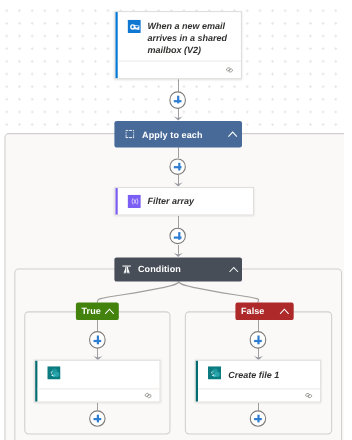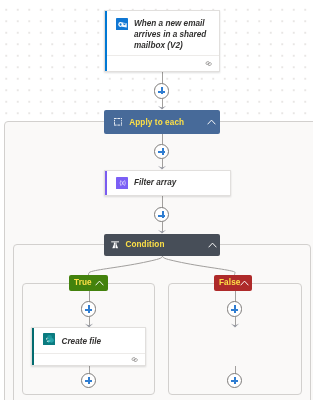--- a/index.html
+++ b/index.html
@@ -1,21 +1,21 @@
 <!DOCTYPE html>
 <html><head>
 <meta charset="utf-8">
 <style>
   html,body{margin:0;padding:0;}
   body{width:313px;height:400px;overflow:hidden;font-family:"Liberation Sans",sans-serif;background:#ffffff;}
   #canvas{position:relative;width:313px;height:400px;overflow:hidden;
     background-image:radial-gradient(#e8e6e4 0.9px, transparent 1px);
     background-size:11.5px 11.5px;background-position:0.5px 4px;}
   .scope{position:absolute;box-sizing:border-box;border:1px solid #d2d0ce;border-radius:4px;background:#faf9f8;}
-  .bar{position:absolute;display:flex;align-items:center;border-radius:2px;color:#fde047;box-sizing:border-box;}
+  .bar{position:absolute;display:flex;align-items:center;border-radius:2px;color:#ffffff;box-sizing:border-box;}
   .bar .lbl{font-size:8.2px;font-weight:bold;letter-spacing:.1px;}
   .card{position:absolute;box-sizing:border-box;background:#fff;border:1px solid #e1dfdd;box-shadow:0 .6px 1.8px rgba(0,0,0,.13);}
   .card .accent{position:absolute;left:0;top:0;bottom:0;width:2.4px;}
   .card .hdr{display:flex;align-items:flex-start;box-sizing:border-box;font-style:italic;}
   .card .title{flex:1 1 auto;}
   .ico{display:block;flex:0 0 auto;line-height:0;font-size:0;}
   .ico svg{display:block;}
   .card .title{font-size:8.2px;font-weight:600;color:#323130;line-height:11.2px;}
   .card .foot{border-top:1px solid #edebe9;display:flex;align-items:center;justify-content:flex-end;}
   .plus{position:absolute;width:15.4px;height:15.4px;border-radius:50%;background:#fff;border:1.15px solid #7e7c7a;box-sizing:border-box;}
@@ -154,55 +154,79 @@
         </g>
       </svg>
     </span>
     <span class="lbl" style="margin-left:6px;">Condition</span>
     <span class="ico" style="margin-left:auto;flex:0 0 auto;line-height:0;">
       <svg width="9" height="6.2" viewBox="0 0 18 12.4">
           <path d="M1.2 10.6 L9 2.2 L16.8 10.6" fill="none" stroke="#ffffff" stroke-width="1.9" stroke-linejoin="miter" stroke-linecap="butt"></path>
         </svg>
     </span>
   </div>
-  <div class="bar" style="left:214px;top:275px;width:38px;height:15.8px;background:#ae2a2a;padding:0 4px 0 5px;">
+  <div class="bar" style="left:214px;top:275px;width:53px;height:15.8px;background:#ae2a2a;padding:0 4px 0 5px;">
     <span class="lbl">False</span>
     <span class="ico" style="margin-left:auto;flex:0 0 auto;line-height:0;">
       <svg width="9" height="6.2" viewBox="0 0 18 12.4">
           <path d="M1.2 10.6 L9 2.2 L16.8 10.6" fill="none" stroke="#ffffff" stroke-width="1.9" stroke-linejoin="miter" stroke-linecap="butt"></path>
         </svg>
     </span>
   </div>
 
   <div class="card" style="left:31px;top:327.4px;width:115.4px;height:38.6px;">
     <div class="accent" style="background:#036c70"></div>
     <div class="hdr" style="padding:5px 8px 0 11px;">
       <span class="ico" style="flex:0 0 auto;line-height:0;">
         <svg width="12" height="12" viewBox="0 0 32 32">
           <rect x="0" y="0" width="32" height="32" rx="1" fill="#0b7b80"></rect>
           <circle cx="17.6" cy="12.2" r="6.6" fill="#1d979d"></circle>
           <circle cx="22.6" cy="19.4" r="6.4" fill="#27a3a9"></circle>
           <path d="M13.6 26.2 a6.6 6.6 0 0 0 6.6 -6.6 h-6.6 z" fill="#3fc2c7"></path>
           <path d="M13.9 14.6 q-3.4 -1.9 -4.0 .8 q-.5 2.3 2.4 3.2 q2.7 .9 2.3 3.1 q-.5 2.9 -4.3 1.2 l0 -2.4 q2.2 1.3 2.6 -.1 q.3 -1.1 -2.2 -1.9 q-2.7 -1.0 -2.4 -3.5 q.5 -3.2 5.6 -1.6 z" fill="#f1fbfb"></path>
         </svg>
       </span>
-      <span class="title" style="margin-left:6.5px;margin-top:2.6px;">Create file</span>
     </div>
     <div class="foot" style="position:absolute;left:2.4px;right:0;bottom:0;height:11px;padding-right:6px;">
       <span class="ico" style="line-height:0;">
         <svg width="9" height="9" viewBox="0 0 18 18">
             <g fill="none" stroke="#8a8886" stroke-width="1.35">
               <ellipse cx="7.1" cy="8" rx="3.5" ry="2.5" transform="rotate(-25 7.1 8)"></ellipse>
               <ellipse cx="11.4" cy="10.3" rx="3.5" ry="2.5" transform="rotate(-25 11.4 10.3)"></ellipse>
             </g>
           </svg>
       </span>
     </div>
   </div>
 
+  <div class="card" style="left:177px;top:327.4px;width:115.4px;height:38.6px;">
+    <div class="accent" style="background:#036c70"></div>
+    <div class="hdr" style="padding:5px 8px 0 11px;">
+      <span class="ico" style="flex:0 0 auto;line-height:0;">
+        <svg width="12" height="12" viewBox="0 0 32 32">
+          <rect x="0" y="0" width="32" height="32" rx="1" fill="#0b7b80"></rect>
+          <circle cx="17.6" cy="12.2" r="6.6" fill="#1d979d"></circle>
+          <circle cx="22.6" cy="19.4" r="6.4" fill="#27a3a9"></circle>
+          <path d="M13.6 26.2 a6.6 6.6 0 0 0 6.6 -6.6 h-6.6 z" fill="#3fc2c7"></path>
+          <path d="M13.9 14.6 q-3.4 -1.9 -4.0 .8 q-.5 2.3 2.4 3.2 q2.7 .9 2.3 3.1 q-.5 2.9 -4.3 1.2 l0 -2.4 q2.2 1.3 2.6 -.1 q.3 -1.1 -2.2 -1.9 q-2.7 -1.0 -2.4 -3.5 q.5 -3.2 5.6 -1.6 z" fill="#f1fbfb"></path>
+        </svg>
+      </span>
+      <span class="title" style="margin-left:6.5px;margin-top:2.6px;">Create file 1</span>
+    </div>
+    <div class="foot" style="position:absolute;left:2.4px;right:0;bottom:0;height:11px;padding-right:6px;">
+      <span class="ico" style="line-height:0;">
+        <svg width="9" height="9" viewBox="0 0 18 18">
+            <g fill="none" stroke="#8a8886" stroke-width="1.35">
+              <ellipse cx="7.1" cy="8" rx="3.5" ry="2.5" transform="rotate(-25 7.1 8)"></ellipse>
+              <ellipse cx="11.4" cy="10.3" rx="3.5" ry="2.5" transform="rotate(-25 11.4 10.3)"></ellipse>
+            </g>
+          </svg>
+      </span>
+    </div>
+  </div>
 
   <div class="plus" style="left:153.9px;top:83.2px;"></div>
   <div class="plus" style="left:154.0px;top:143.5px;"></div>
   <div class="plus" style="left:154.0px;top:207.1px;"></div>
   <div class="plus" style="left:80.9px;top:301.4px;"></div>
   <div class="plus" style="left:80.9px;top:372.6px;"></div>
   <div class="plus" style="left:226.9px;top:301.4px;"></div>
   <div class="plus" style="left:226.9px;top:372.6px;"></div>
 
 </div>

